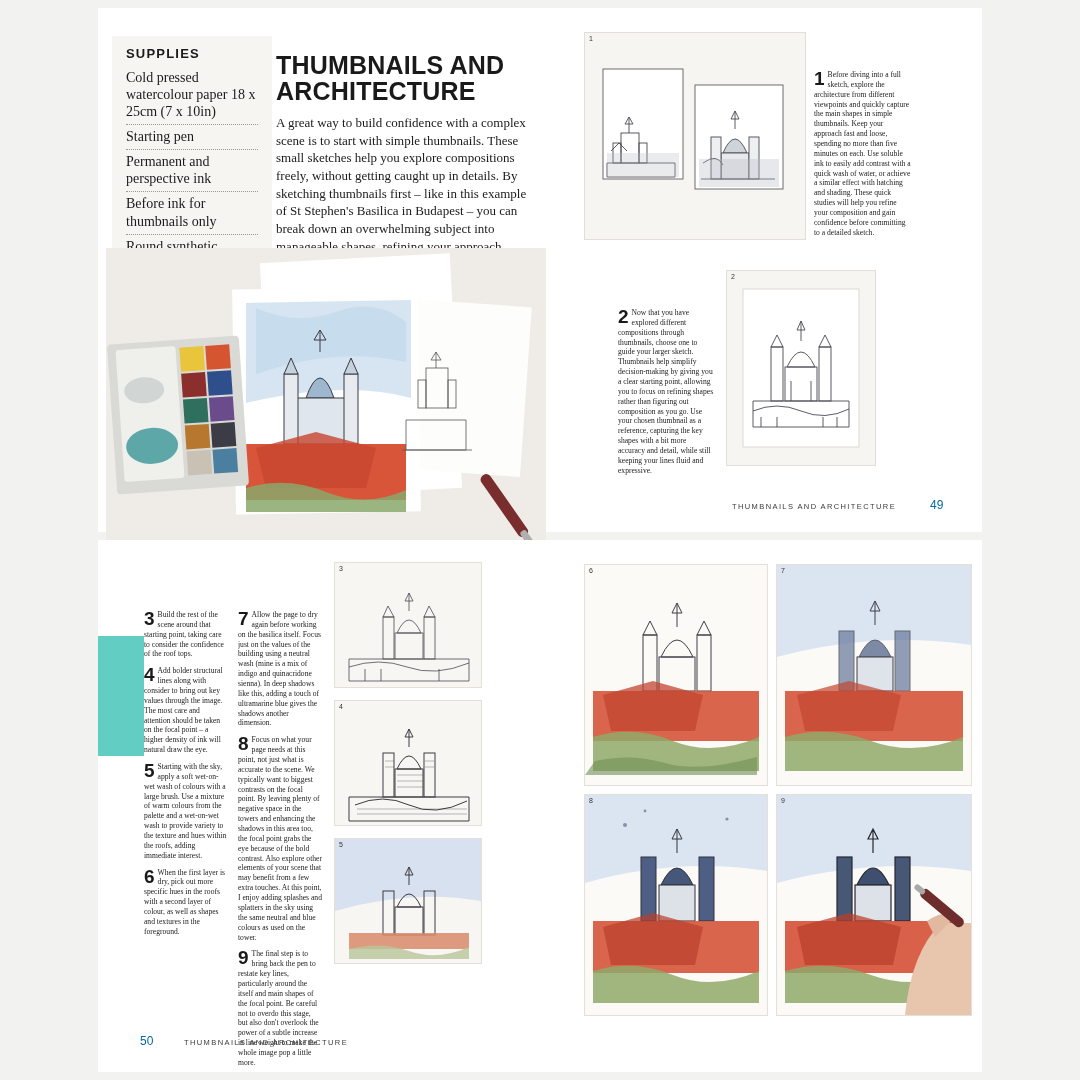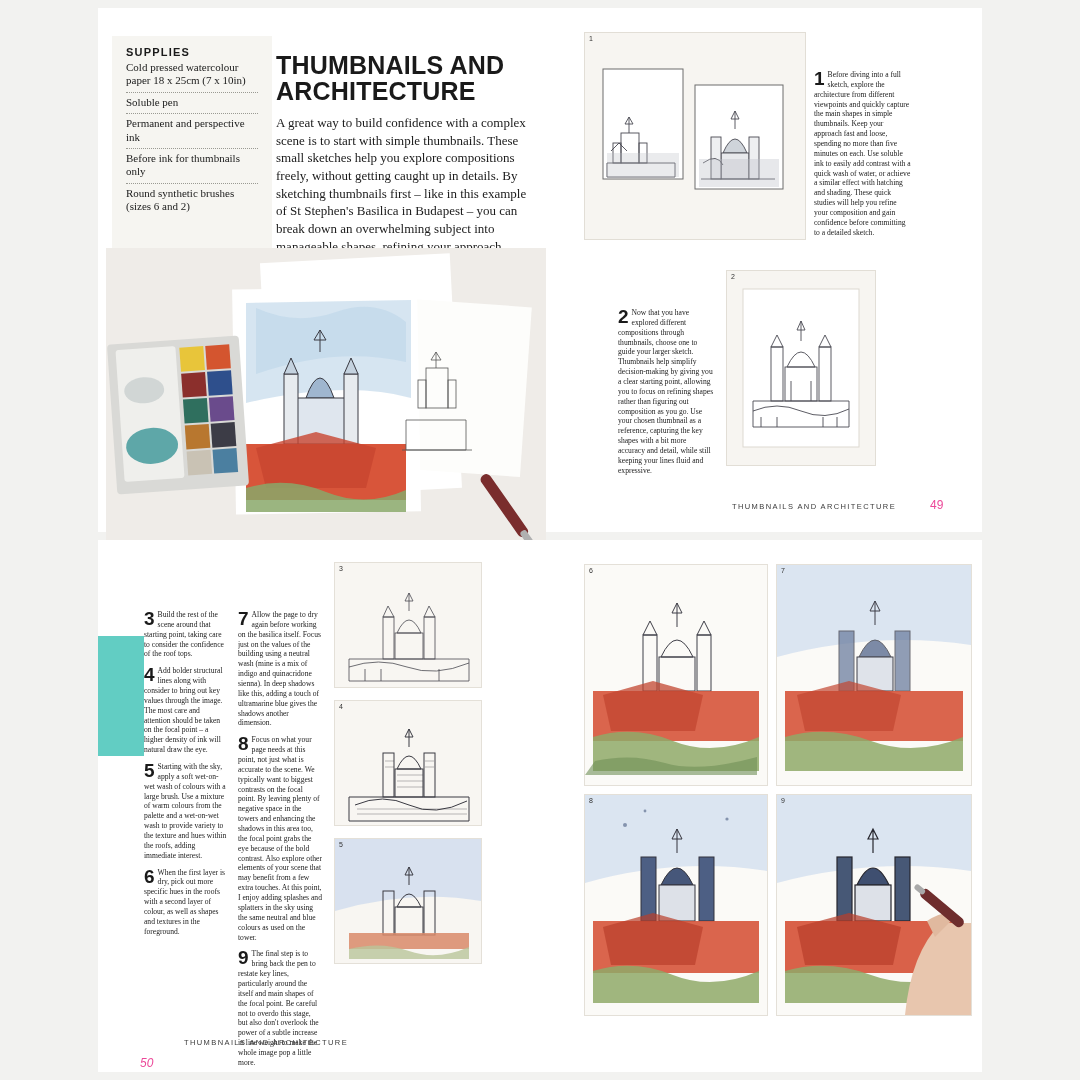--- a/index.html
+++ b/index.html
@@ -20,25 +20,26 @@
   #page-49 { left:98px; top:8px; width:884px; height:524px; }
   #page-50 { left:98px; top:540px; width:884px; height:532px; }
 
   .supplies-box {
     position:absolute; left:14px; top:28px; width:160px; height:220px;
     background:#f6f5f1;
     padding:10px 14px 10px 14px;
   }
   .supplies-title {
     font-family:"Liberation Sans", sans-serif;
-    font-weight:bold; font-size:11px; letter-spacing:1.2px;
+    font-weight:bold; font-size:13px; letter-spacing:1.2px;
+    margin-bottom:5px;
   }
   .supplies-item {
     font-family:"Liberation Serif", serif;
-    font-size:11px; line-height:1.22;
+    font-size:14px; line-height:1.22;
     padding:3px 0 4px 0;
     border-bottom:1px dotted #9a9a93;
   }
   .supplies-item:last-child { border-bottom:none; }
 
   .left-col { position:absolute; left:0; top:0; width:270px; height:100%; }
   .art-title {
     position:absolute; left:178px; top:44px; width:270px;
     font-family:"Liberation Sans", sans-serif;
     font-weight:bold;
@@ -94,21 +95,21 @@
     position:absolute;
     font-family:"Liberation Sans", sans-serif;
     font-size:7.5px;
     letter-spacing:1.4px;
     color:#3a3a3a;
   }
   .folio-num {
     position:absolute;
     font-family:"Liberation Sans", sans-serif;
     font-size:12px;
-    color:#ec4899;
+    color:#0369a1;
     text-align:center;
   }
 
   
   .col {
     position:absolute;
     width:84px;
     font-size:7.6px;
     line-height:1.30;
   }
@@ -126,21 +127,21 @@
 </style>
 </head>
 <body>
 
 <div class="page" id="page-49">
 
   <div class="left-col">
     <div class="supplies-box">
       <div class="supplies-title">SUPPLIES</div>
       <div class="supplies-item">Cold pressed watercolour paper 18 x 25cm (7 x 10in)</div>
-      <div class="supplies-item">Soluble pen</div>
+      <div class="supplies-item">Starting pen</div>
       <div class="supplies-item">Permanent and perspective ink</div>
       <div class="supplies-item">Before ink for thumbnails only</div>
       <div class="supplies-item">Round synthetic brushes (sizes 6 and 2)</div>
     </div>
   </div>
 
   <div class="art-title">THUMBNAILS AND ARCHITECTURE</div>
   <div class="art-intro">A great way to build confidence with a complex scene is to start with simple thumbnails. These small sketches help you explore compositions freely, without getting caught up in details. By sketching thumbnails first – like in this example of St Stephen's Basilica in Budapest – you can break down an overwhelming subject into manageable shapes, refining your approach before committing to a full sketch.</div>
 
   <div class="photo">
@@ -421,14 +422,14 @@
       <path d="M128 220 q6 -62 36 -92 l36 0 l0 92 z" fill="#e8c6ae"></path>
       <path d="M150 126 q18 -12 30 -6 l-22 22 z" fill="#e0b99f"></path>
       <g transform="rotate(40 150 120)">
         <rect x="130" y="100" width="54" height="10" rx="5" fill="#6e2d2d"></rect>
         <rect x="122" y="102" width="12" height="6" rx="3" fill="#a9a9a9"></rect>
       </g>
     </svg>
   </div>
 
   <div class="folio" style="left:86px; top:498px;">THUMBNAILS AND ARCHITECTURE</div>
-  <div class="folio-num" style="left:42px; top:516px;font-style:italic;">50</div>
+  <div class="folio-num" style="left:42px; top:494px;">50</div>
 </div>
 
 </body></html>

